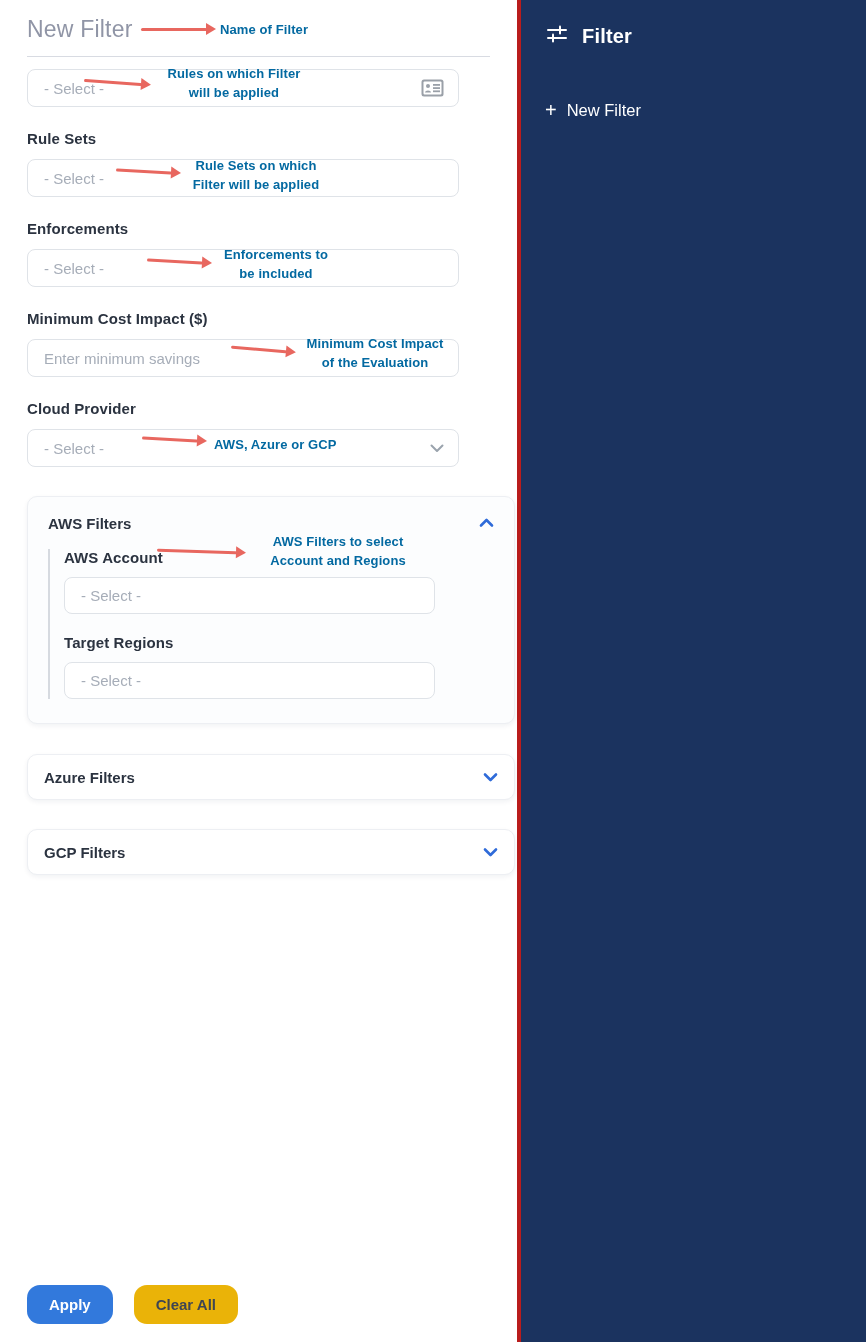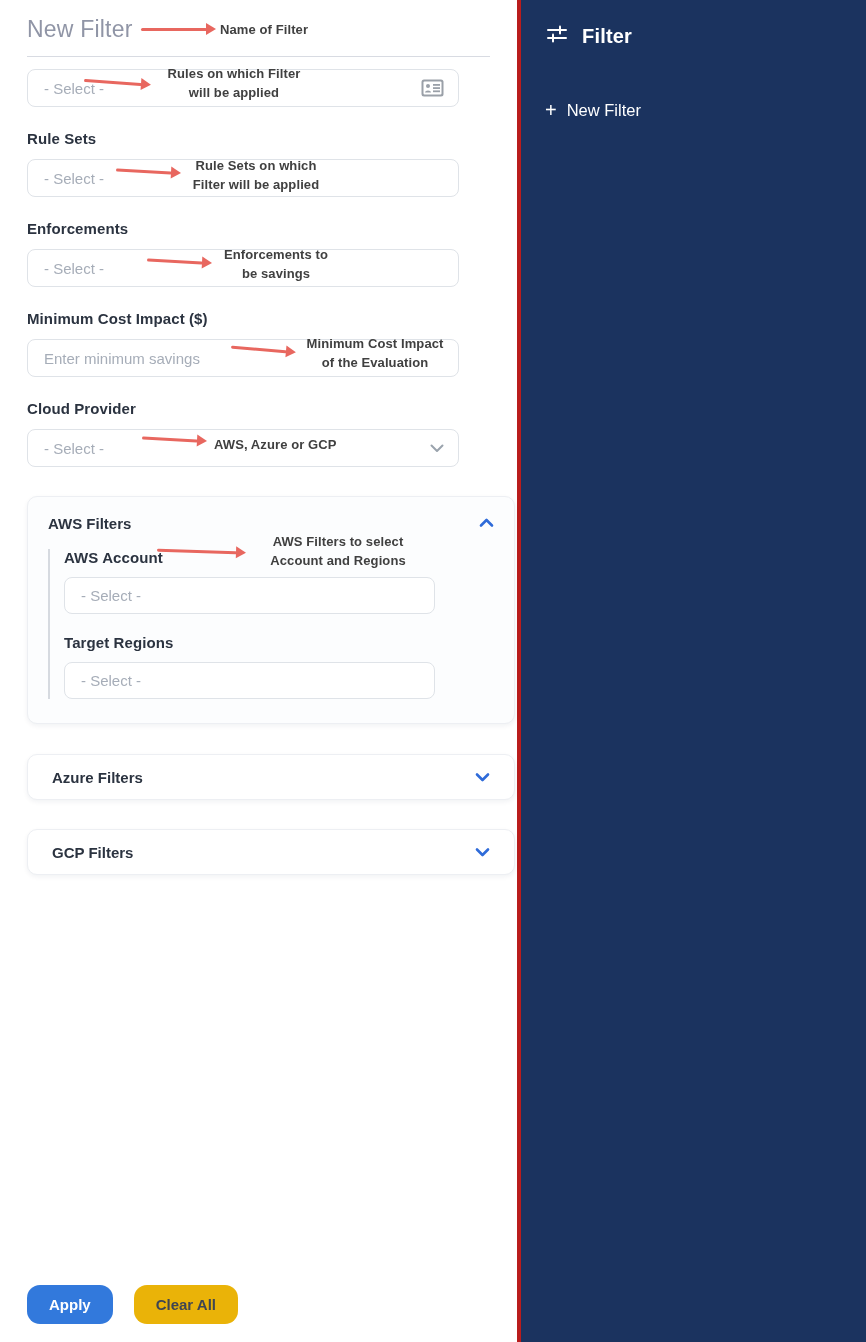--- a/index.html
+++ b/index.html
@@ -79,21 +79,21 @@
   .card-body .field-label { margin-top: 0; }
   .card-body .field-label + .select-box { margin-top: 11px; }
   .card-body .inner-group + .inner-group { margin-top: 20px; }
   .card-body .select-box { width: 371px; height: 37px; }
 
   .collapsed-card {
     height: 46px;
     display: flex;
     align-items: center;
     justify-content: space-between;
-    padding: 0 24px;
+    padding: 0 16px;
     background: #ffffff;
     cursor: pointer;
     gap: 9px;
   }
   .azure-card { margin-top: 30px; }
   .gcp-card { margin-top: 29px; }
 
   
   .footer {
     position: absolute;
@@ -111,21 +111,21 @@
     font-weight: 700;
     cursor: pointer;
     padding: 0 22px;
   }
   .btn-apply { background: #3279dc; color: #ffffff; }
   .btn-clear { background: #eab308; color: #3f4552; }
 
   
   .anno-text {
     position: absolute;
-    color: #404040;
+    color: #0369a1;
     font-size: 13px;
     font-weight: 700;
     line-height: 19px;
     text-align: center;
     white-space: pre-line;
     letter-spacing: 0.1px;
   }
   .anno-arrow {
     position: absolute;
     height: 3px;
@@ -271,21 +271,21 @@
     <div class="anno-arrow" style="left:84px; top:81px; width:58px; transform:rotate(4deg);"></div>
     <div class="anno-text" style="left:152px; top:64px; width:164px;">Rules on which Filter
 will be applied</div>
 
     <div class="anno-arrow" style="left:116px; top:170px; width:56px; transform:rotate(3deg);"></div>
     <div class="anno-text" style="left:180px; top:156px; width:152px;">Rule Sets on which
 Filter will be applied</div>
 
     <div class="anno-arrow" style="left:147px; top:260px; width:56px; transform:rotate(3deg);"></div>
     <div class="anno-text" style="left:210px; top:245px; width:132px;">Enforcements to
-be savings</div>
+be included</div>
 
     <div class="anno-arrow" style="left:231px; top:348px; width:56px; transform:rotate(5deg);"></div>
     <div class="anno-text" style="left:294px; top:334px; width:162px;">Minimum Cost Impact
 of the Evaluation</div>
 
     <div class="anno-arrow" style="left:142px; top:438px; width:56px; transform:rotate(3deg);"></div>
     <div class="anno-text" style="left:214px; top:435px; width:150px; text-align:left;">AWS, Azure or GCP</div>
 
     <div class="anno-arrow" style="left:157px; top:550px; width:80px; transform:rotate(2deg);"></div>
     <div class="anno-text" style="left:262px; top:532px; width:152px;">AWS Filters to select

